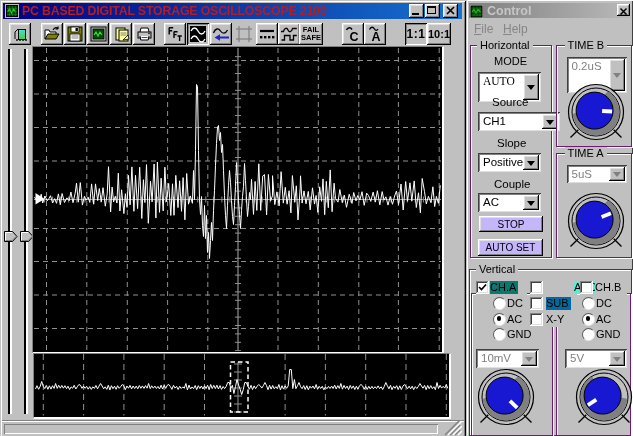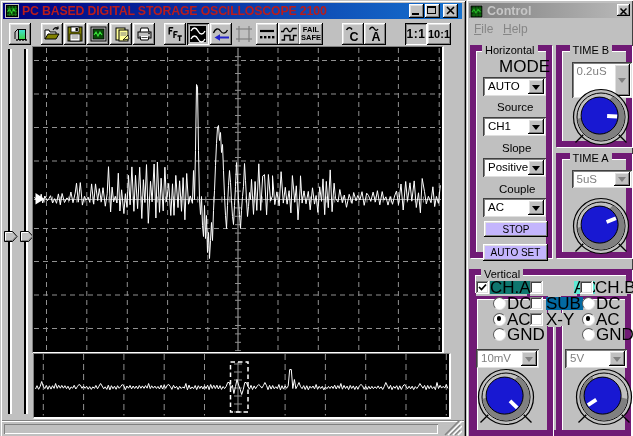--- a/index.html
+++ b/index.html
@@ -1,23 +1,23 @@
 <!DOCTYPE html>
 <html><head><meta charset="utf-8">
 <style>
 *{margin:0;padding:0;box-sizing:border-box;}
 html,body{width:633px;height:436px;overflow:hidden;}
 body{font-family:"Liberation Sans",sans-serif;background:#c0c0c0;position:relative;}
 .abs{position:absolute;}
 .btn{background:#c0c0c0;box-shadow:inset -1px -1px 0 #000,inset 1px 1px 0 #fff,inset -2px -2px 0 #808080,inset 2px 2px 0 #dfdfdf;}
 .btnp{background:#c0c0c0;box-shadow:inset 1px 1px 0 #000,inset -1px -1px 0 #fff,inset 2px 2px 0 #808080;}
 .tbtn{position:absolute;top:23px;height:22px;width:22px;display:flex;align-items:center;justify-content:center;}
-.group{position:absolute;border:6px solid #701a75;box-shadow:inset 1px 1px 0 #fff,1px 1px 0 #fff;}
+.group{position:absolute;border:1px solid #701a75;box-shadow:inset 1px 1px 0 #fff,1px 1px 0 #fff;}
 .glabel{position:absolute;top:-7px;left:6px;background:#c0c0c0;padding:0 3px;font-size:11px;color:#000;line-height:13px;}
-.clabel{position:absolute;font-size:17px;color:#000;white-space:nowrap;line-height:13px;}
+.clabel{position:absolute;font-size:11px;color:#000;white-space:nowrap;line-height:13px;}
 .combo{position:absolute;background:#fff;box-shadow:inset 1px 1px 0 #404040,inset -1px -1px 0 #dfdfdf,inset 2px 2px 0 #808080,inset -2px -2px 0 #fff;}
 .combo .txt{position:absolute;left:5px;top:3px;font-size:11.5px;color:#000;}
 .combo .ar{position:absolute;right:2px;top:2px;bottom:2px;width:16px;background:#c0c0c0;box-shadow:inset -1px -1px 0 #000,inset 1px 1px 0 #fff,inset -2px -2px 0 #808080,inset 2px 2px 0 #dfdfdf;display:flex;align-items:center;justify-content:center;}
 .tri{width:0;height:0;border-left:4px solid transparent;border-right:4px solid transparent;border-top:5px solid #000;margin-top:1px;}
 .cbox{position:absolute;width:13px;height:13px;background:#fff;box-shadow:inset -1px -1px 0 #fff,inset 1px 1px 0 #808080,inset -2px -2px 0 #dfdfdf,inset 2px 2px 0 #404040;}
 .rad{position:absolute;width:13px;height:13px;background:#fff;border-radius:50%;border:1.5px solid;border-color:#585858 #e8e8e8 #e8e8e8 #585858;}
 .rad.sel::after{content:"";position:absolute;left:2.7px;top:2.7px;width:4.6px;height:4.6px;border-radius:50%;background:#000;}
 .pbtn{position:absolute;background:#c4b5fd;box-shadow:inset -1px -1px 0 #000,inset 1px 1px 0 #fff,inset -2px -2px 0 #808080,inset 2px 2px 0 #dfdfdf;display:flex;align-items:center;justify-content:center;font-size:10px;color:#000;}
 </style></head>
 <body>
@@ -407,28 +407,28 @@
   <div class="abs btn" style="left:151px;top:4px;width:13px;height:12px;"><svg width="13" height="12">
         <path d="M3.5 2.5 L9.5 8.5 M9.5 2.5 L3.5 8.5" stroke="#000" stroke-width="1.5"></path>
       </svg></div>
 
   <div class="abs" style="left:8px;top:22px;font-size:12px;color:#868686;"><span style="text-decoration:underline;">F</span>ile</div>
   <div class="abs" style="left:37px;top:22px;font-size:12px;color:#868686;"><span style="text-decoration:underline;">H</span>elp</div>
 
   <div class="group" style="left:4px;top:45px;width:82px;height:213px;">
     <div class="glabel">Horizontal</div>
     <div class="clabel" style="left:23px;top:9px;">MODE</div>
-    <div class="combo" style="left:7px;top:26px;width:63px;height:19px;">
+    <div class="combo" style="left:7px;top:26px;width:63px;height:30px;font-family:Liberation Serif, serif;">
         <div class="txt">AUTO</div>
         <div class="ar">
           <div class="tri"></div>
         </div>
       </div>
     <div class="clabel" style="left:21px;top:50px;font-size:11.5px;">Source</div>
-    <div class="combo" style="left:7px;top:66px;width:63px;height:19px;">
+    <div class="combo" style="left:7px;top:66px;width:82px;height:19px;">
         <div class="txt">CH1</div>
         <div class="ar">
           <div class="tri"></div>
         </div>
       </div>
     <div class="clabel" style="left:26px;top:91px;font-size:11.5px;">Slope</div>
     <div class="combo" style="left:7px;top:107px;width:63px;height:19px;">
         <div class="txt">Positive</div>
         <div class="ar">
           <div class="tri"></div>

